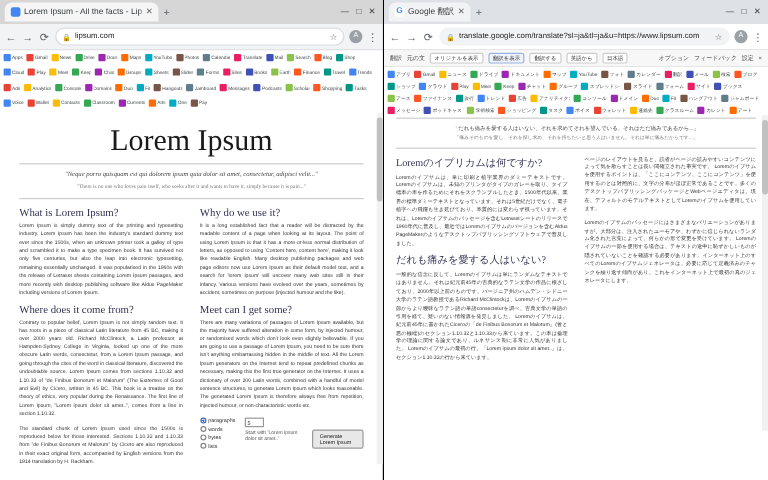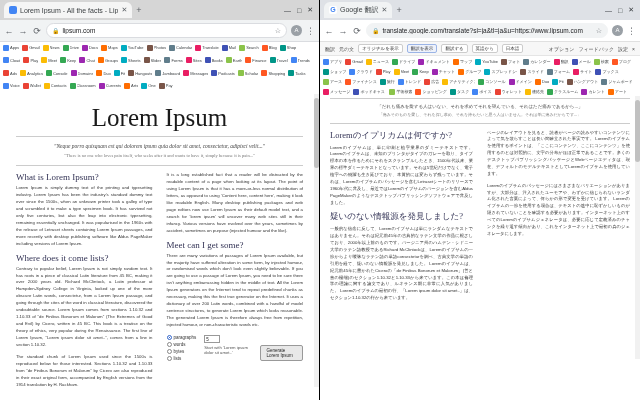--- a/index.html
+++ b/index.html
@@ -428,25 +428,26 @@
     <div class="page-left">
       <h1 class="lipsum-title">Lorem Ipsum</h1>
       <div class="quote-box">
         <div>"Neque porro quisquam est qui dolorem ipsum quia dolor sit amet, consectetur, adipisci velit..."</div>
         <div class="sub">"There is no one who loves pain itself, who seeks after it and wants to have it, simply because it is pain..."</div>
       </div>
       <div class="cols">
         <div class="col">
           <h2>What is Lorem Ipsum?</h2>
           <p>Lorem Ipsum is simply dummy text of the printing and typesetting industry. Lorem Ipsum has been the industry's standard dummy text ever since the 1500s, when an unknown printer took a galley of type and scrambled it to make a type specimen book. It has survived not only five centuries, but also the leap into electronic typesetting, remaining essentially unchanged. It was popularised in the 1960s with the release of Letraset sheets containing Lorem Ipsum passages, and more recently with desktop publishing software like Aldus PageMaker including versions of Lorem Ipsum.</p>
-          <h2>Where does it come lists?</h2>
+          <h2>Where does it come from?</h2>
           <p>Contrary to popular belief, Lorem Ipsum is not simply random text. It has roots in a piece of classical Latin literature from 45 BC, making it over 2000 years old. Richard McClintock, a Latin professor at Hampden-Sydney College in Virginia, looked up one of the more obscure Latin words, consectetur, from a Lorem Ipsum passage, and going through the cites of the word in classical literature, discovered the undoubtable source. Lorem Ipsum comes from sections 1.10.32 and 1.10.33 of "de Finibus Bonorum et Malorum" (The Extremes of Good and Evil) by Cicero, written in 45 BC. This book is a treatise on the theory of ethics, very popular during the Renaissance. The first line of Lorem Ipsum, "Lorem ipsum dolor sit amet..", comes from a line in section 1.10.32.</p>
           <p>The standard chunk of Lorem Ipsum used since the 1500s is reproduced below for those interested. Sections 1.10.32 and 1.10.33 from "de Finibus Bonorum et Malorum" by Cicero are also reproduced in their exact original form, accompanied by English versions from the 1914 translation by H. Rackham.</p>
         </div>
         <div class="col">
+          <h2>Why do we use it?</h2>
           <p>It is a long established fact that a reader will be distracted by the readable content of a page when looking at its layout. The point of using Lorem Ipsum is that it has a more-or-less normal distribution of letters, as opposed to using 'Content here, content here', making it look like readable English. Many desktop publishing packages and web page editors now use Lorem Ipsum as their default model text, and a search for 'lorem ipsum' will uncover many web sites still in their infancy. Various versions have evolved over the years, sometimes by accident, sometimes on purpose (injected humour and the like).</p>
           <h2>Meet can I get some?</h2>
           <p>There are many variations of passages of Lorem Ipsum available, but the majority have suffered alteration in some form, by injected humour, or randomised words which don't look even slightly believable. If you are going to use a passage of Lorem Ipsum, you need to be sure there isn't anything embarrassing hidden in the middle of text. All the Lorem Ipsum generators on the Internet tend to repeat predefined chunks as necessary, making this the first true generator on the Internet. It uses a dictionary of over 200 Latin words, combined with a handful of model sentence structures, to generate Lorem Ipsum which looks reasonable. The generated Lorem Ipsum is therefore always free from repetition, injected humour, or non-characteristic words etc.</p>
 
           <div class="gen">
             <div class="gen-left">
               <div class="gen-row">
                 <span class="rad on"></span>
                 <span>paragraphs</span>
               </div>
@@ -719,21 +720,21 @@
 
     <div class="page-right" style="height:263px;position:relative">
       <div class="jp-quote">
         <div>「だれも痛みを愛する人はいない、それを求めてそれを望んでいる、それはただ痛みであるから...」</div>
         <div class="sub">「痛みそのものを愛し、それを探し求め、それを持ちたいと思う人はいません。それは単に痛みだからです...」</div>
       </div>
       <div class="cols">
         <div class="col col-jp">
           <h2>Loremのイプリカムは何ですか?</h2>
           <p>Loremのイプサムは、単に印刷と植字業界のダミーテキストです。 Loremのイプサムは、未知のプリンタがタイプのガレーを取り、タイプ標本の本を作るためにそれをスクランブルしたとき、1500年代以来、業界の標準ダミーテキストとなっています。それは5世紀だけでなく、電子植字への飛躍も生き延びており、本質的には変わらず残っています。それは、Loremのイプサムのパッセージを含むLetrasetシートのリリースで1960年代に普及し、最近ではLoremのイプサムのバージョンを含むAldus PageMakerのようなデスクトップパブリッシングソフトウェアで普及しました。</p>
-          <h2>疑いのない情報源を発見しました?</h2>
+          <h2>だれも痛みを愛する人はいない?</h2>
           <p>一般的な信念に反して、Loremのイプサムは単にランダムなテキストではありません。それは紀元前45年の古典的なラテン文学の作品に根ざしており、2000年以上前のものです。バージニア州のハムデン・シドニー大学のラテン語教授であるRichard McClintockは、Loremのイプサムの一節からより曖昧なラテン語の単語consecteturを調べ、古典文学の単語の引用を経て、疑いのない情報源を発見しました。 Loremのイプサムは、紀元前45年に書かれたCiceroの「de Finibus Bonorum et Malorum」(善と悪の極端)のセクション1.10.32と1.10.33から来ています。この本は倫理学の理論に関する論文であり、ルネサンス期に非常に人気がありました。 Loremのイプサムの最初の行、「Lorem ipsum dolor sit amet..」は、セクション1.10.32の行から来ています。</p>
         </div>
         <div class="col col-jp">
           <p>ページのレイアウトを見ると、読者がページの読みやすいコンテンツによって気を散らすことは長い間確立された事実です。 Loremのイプサムを使用するポイントは、「ここにコンテンツ、ここにコンテンツ」を使用するのとは対照的に、文字の分布がほぼ正常であることです。多くのデスクトップパブリッシングパッケージとWebページエディタは、現在、デフォルトのモデルテキストとしてLoremのイプサムを使用しています。</p>
           <p>Loremのイプサムのパッセージにはさまざまなバリエーションがありますが、大部分は、注入されたユーモアや、わずかに信じられないランダム化された言葉によって、何らかの形で変更を受けています。 Loremのイプサムの一節を使用する場合は、テキストの途中に恥ずかしいものが隠されていないことを確認する必要があります。インターネット上のすべてのLoremのイプサムジェネレータは、必要に応じて定義済みのチャンクを繰り返す傾向があり、これをインターネット上で最初の真のジェネレータにします。</p>
         </div>
       </div>
       <div class="vscroll">
         <div class="vthumb" style="top:4px;height:62px"></div>
       </div>

